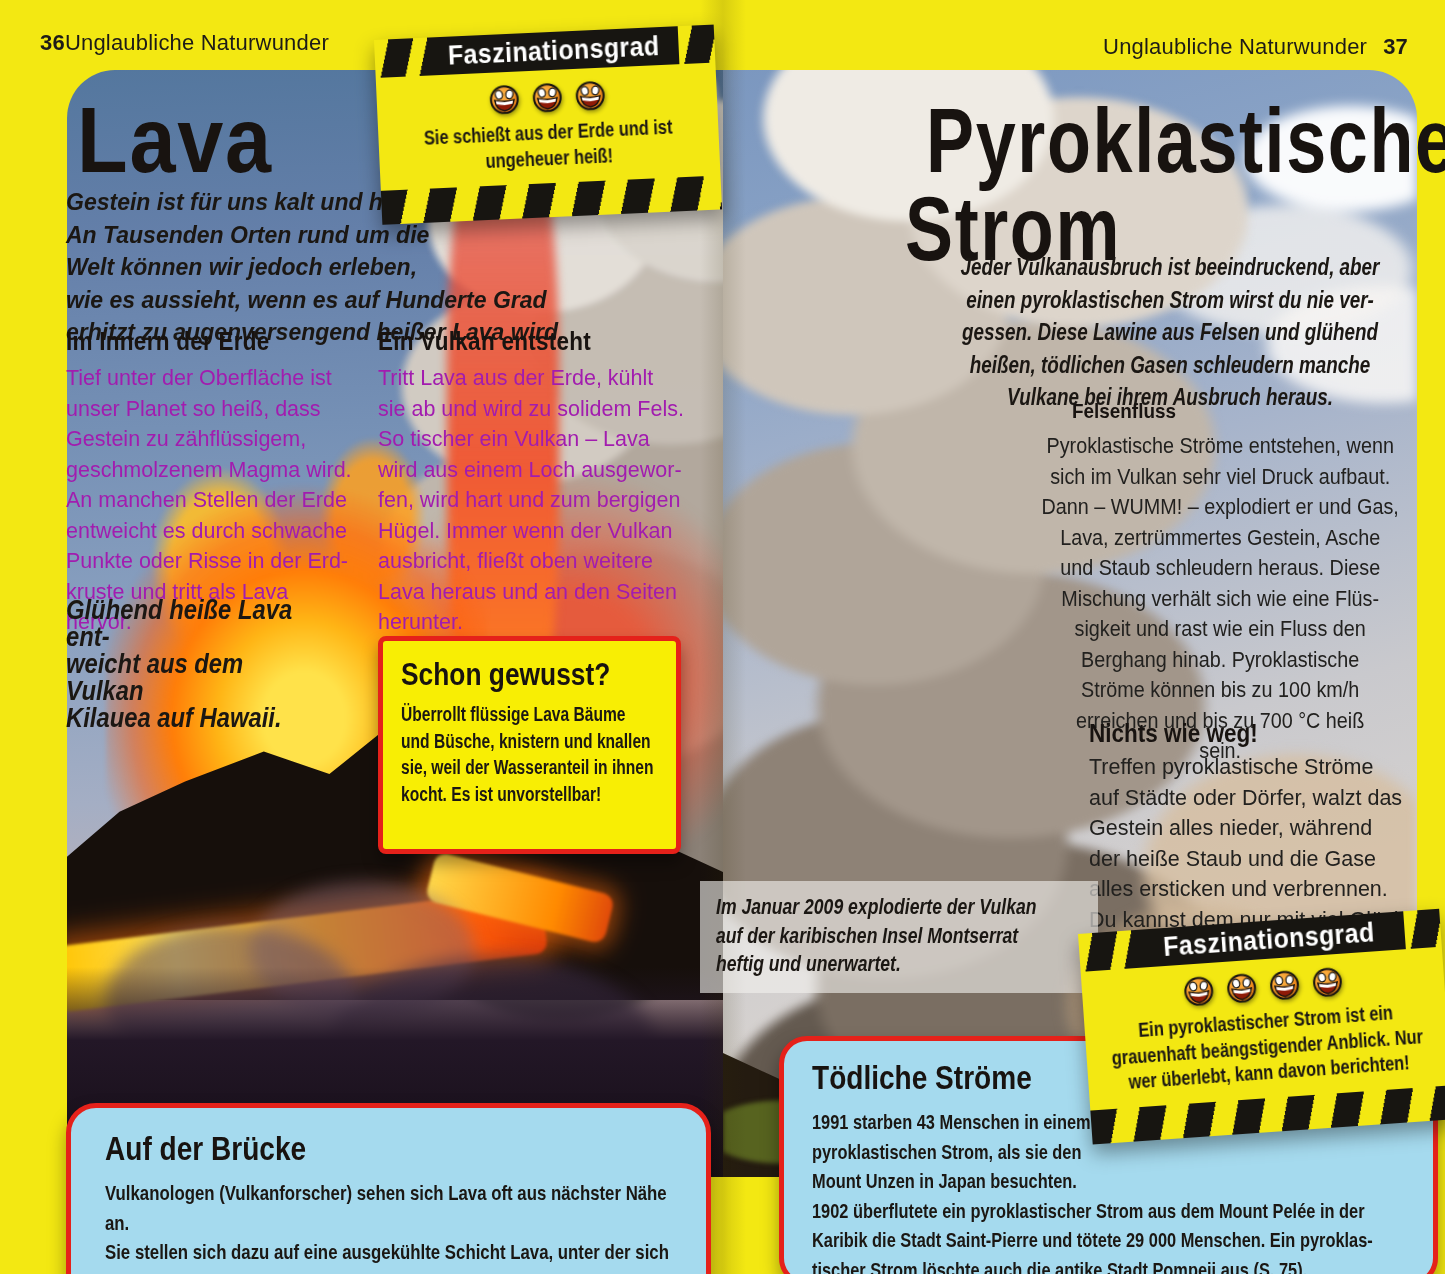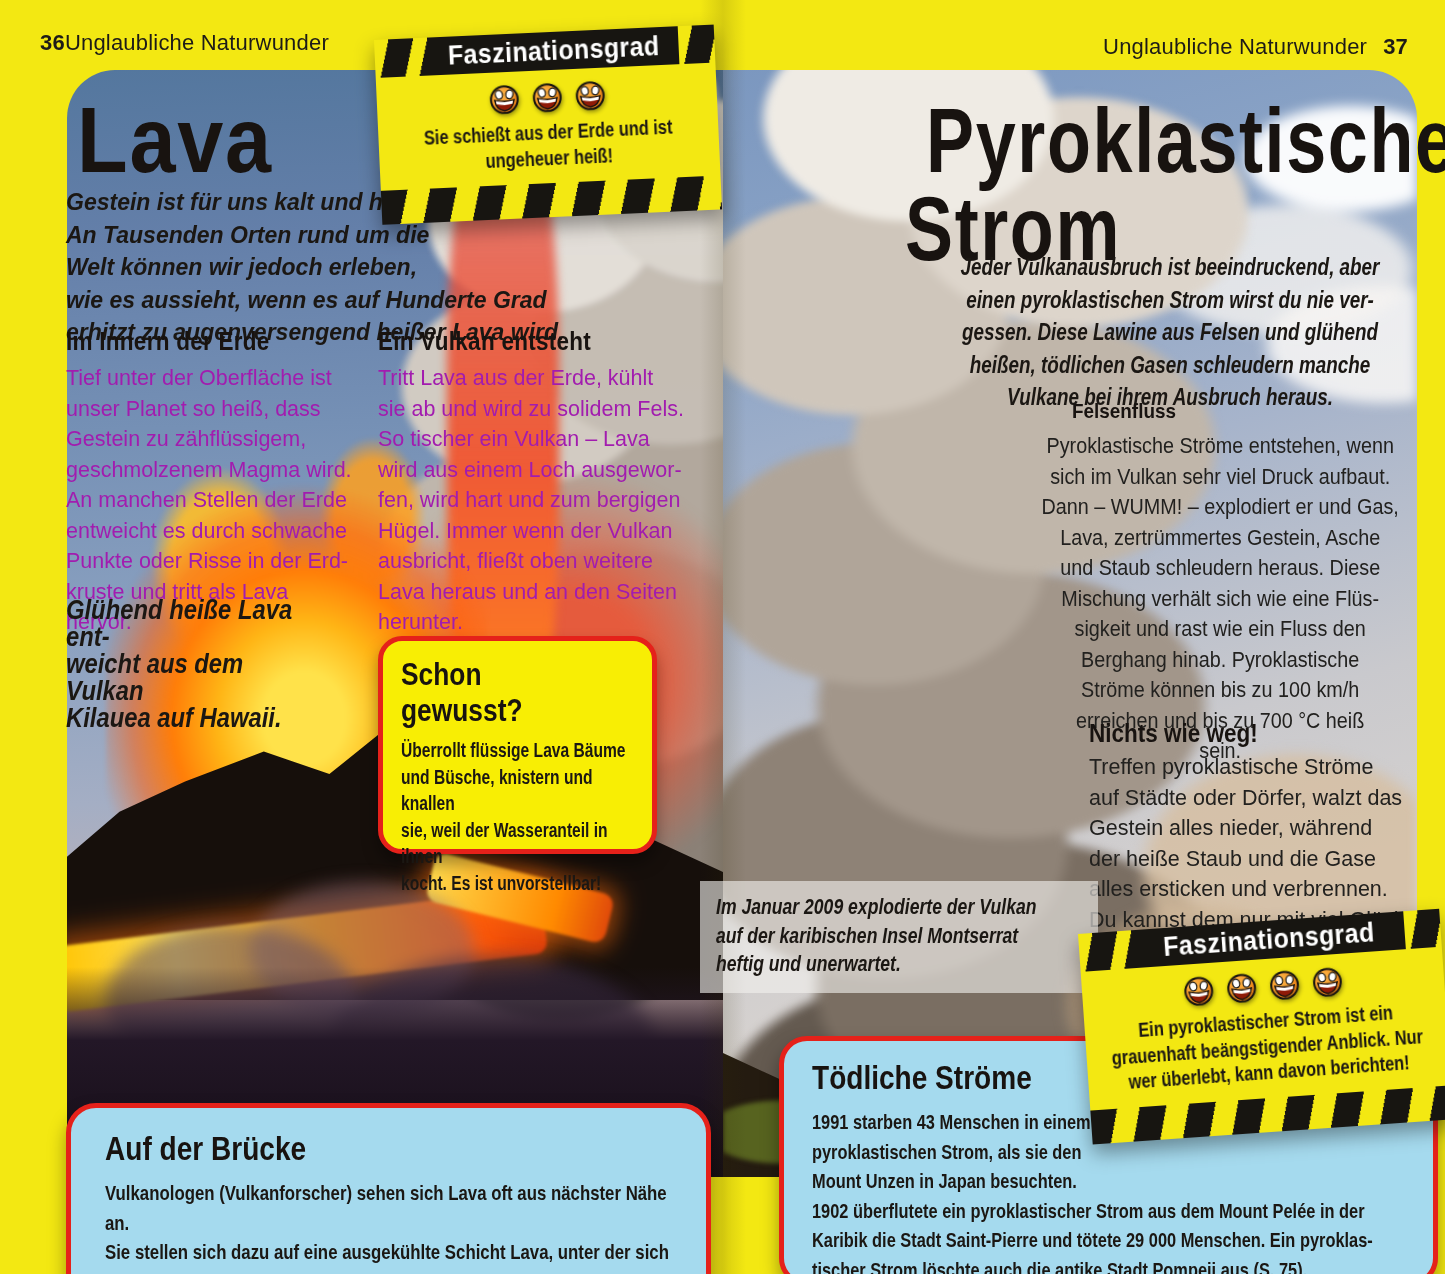--- a/index.html
+++ b/index.html
@@ -96,21 +96,21 @@
   
   .title-left{left:62px;top:94px;z-index:3;font-size:92px;line-height:1;letter-spacing:2px;margin-left:15px;}
   .intro-left{left:66px;top:186px;width:520px;z-index:3;font-style:italic;font-weight:700;font-size:23px;line-height:32.5px;}
   .col{z-index:3;}
   .col-1{left:66px;top:327px;width:310px;}
   .col-2{left:378px;top:327px;width:310px;}
   .col-head{font-size:25px;margin-bottom:7px;letter-spacing:.3px;}
   .col-body{font-size:21.5px;line-height:30.5px;color:#a21caf;}
   .cap-kilauea{left:66px;top:596px;width:300px;z-index:3;font-style:italic;font-weight:700;font-size:28px;line-height:27px;}
 
-  .factbox{left:378px;top:636px;width:279px;height:218px;z-index:4;background:#f8ee04;border:5px solid #e5211a;border-radius:24px;
+  .factbox{left:378px;top:636px;width:303px;height:218px;z-index:4;background:#f8ee04;border:5px solid #e5211a;border-radius:8px;
     padding:14px 18px;box-sizing:border-box;box-shadow:0 10px 16px rgba(0,0,0,.35);}
   .factbox-title{font-size:31px;margin:2px 0 8px;}
   .factbox-body{font-weight:700;font-size:20px;line-height:26.5px;width:128%;}
 
   .bluebox{z-index:4;background:#a5daee;border:5px solid #e5211a;border-radius:30px;box-sizing:border-box;box-shadow:0 10px 18px rgba(0,0,0,.35);}
   .box-bruecke{left:66px;top:1103px;width:645px;height:240px;padding:22px 34px;}
   .bluebox-title{font-size:33px;margin:0 0 10px;}
   .bluebox-body{font-weight:700;font-size:21px;line-height:29.5px;width:126%;}
 
   

